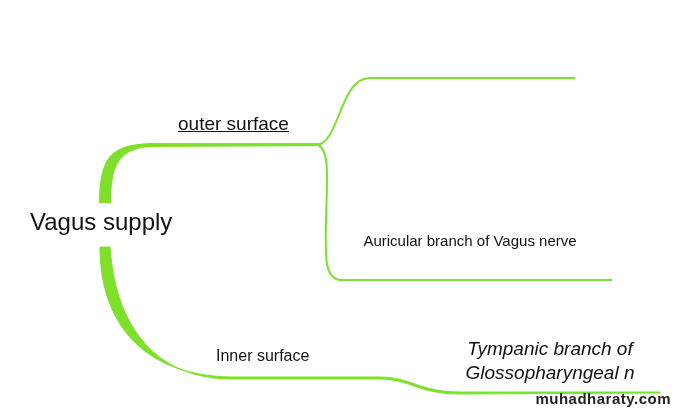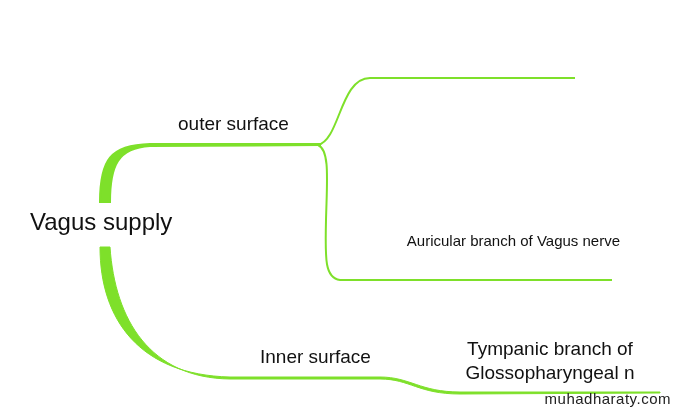--- a/index.html
+++ b/index.html
@@ -1,26 +1,26 @@
 <!DOCTYPE html>
 <html><head>
 <meta charset="utf-8">
 <style>
   html, body { margin: 0; padding: 0; background: #ffffff; }
   body { width: 679px; height: 416px; position: relative; overflow: hidden;
          font-family: "Liberation Sans", sans-serif; color: #111; }
   svg.links { position: absolute; left: 0; top: 0; }
   .lbl { position: absolute; white-space: nowrap; line-height: 1.2; }
   .root { left: 30px; top: 208px; font-size: 24px; }
-  .outer { left: 178px; top: 113px; font-size: 19px; }
-  .inner { left: 216px; top: 346px; font-size: 19px; margin-left: 44px; }
+  .outer { left: 178px; top: 113px; font-size: 19px; text-decoration: underline; }
+  .inner { left: 216px; top: 346px; font-size: 16px; }
   .n1 { left: 340px; top: 30px; width: 220px; text-align: center; font-size: 15px; }
-  .n2 { left: 320px; top: 232px; width: 300px; text-align: right; font-size: 15px; }
-  .n3 { left: 440px; top: 337px; width: 220px; text-align: center; font-size: 19px; line-height: 1.25; }
-  .wm { right: 8px; top: 390px; font-size: 15px; font-weight: normal; color: #222; letter-spacing: 0.5px; }
+  .n2 { left: 320px; top: 232px; width: 300px; text-align: center; font-size: 15px; }
+  .n3 { left: 440px; top: 337px; width: 220px; text-align: center; font-size: 19px; line-height: 1.25; font-style: italic; }
+  .wm { right: 8px; top: 390px; font-size: 15px; font-weight: bold; color: #222; letter-spacing: 0.5px; }
 </style>
 </head>
 <body>
 
 <svg class="links" width="679" height="416">
 
   <path d="M100,202 C100,160 110,145 150,144 L320,144 L320,145 L150,146 C118,148 110,165 110,202 Z" fill="#7ee02a" stroke="#7ee02a" stroke-width="2"></path>
 
   <path d="M100,247 C100,320 140,375 230,377 L380,377 C410,377 420,392 460,392 L660,392 L660,393 L460,394 C418,394 410,379 380,379 L230,379 C150,378 115,320 110,247 Z" fill="#7ee02a" stroke="#7ee02a" stroke-width="1"></path>
 

